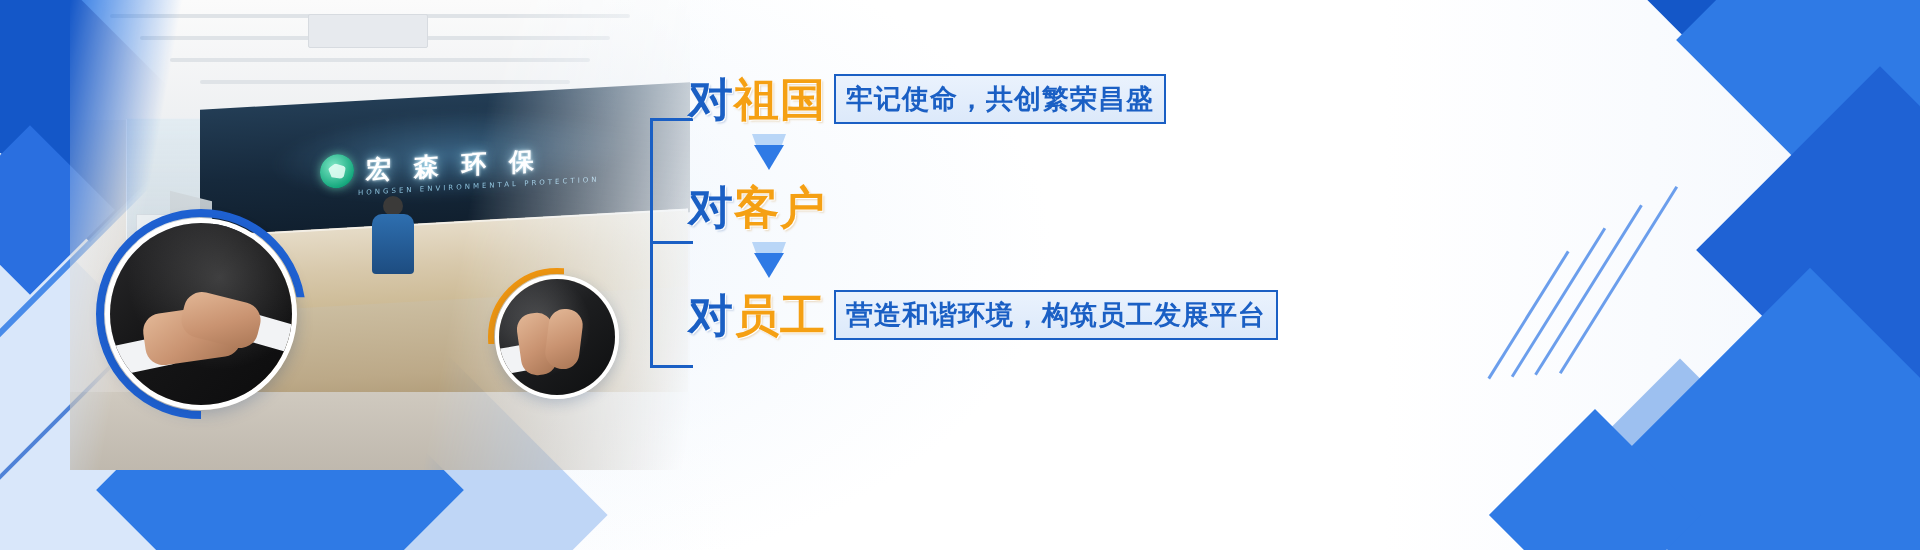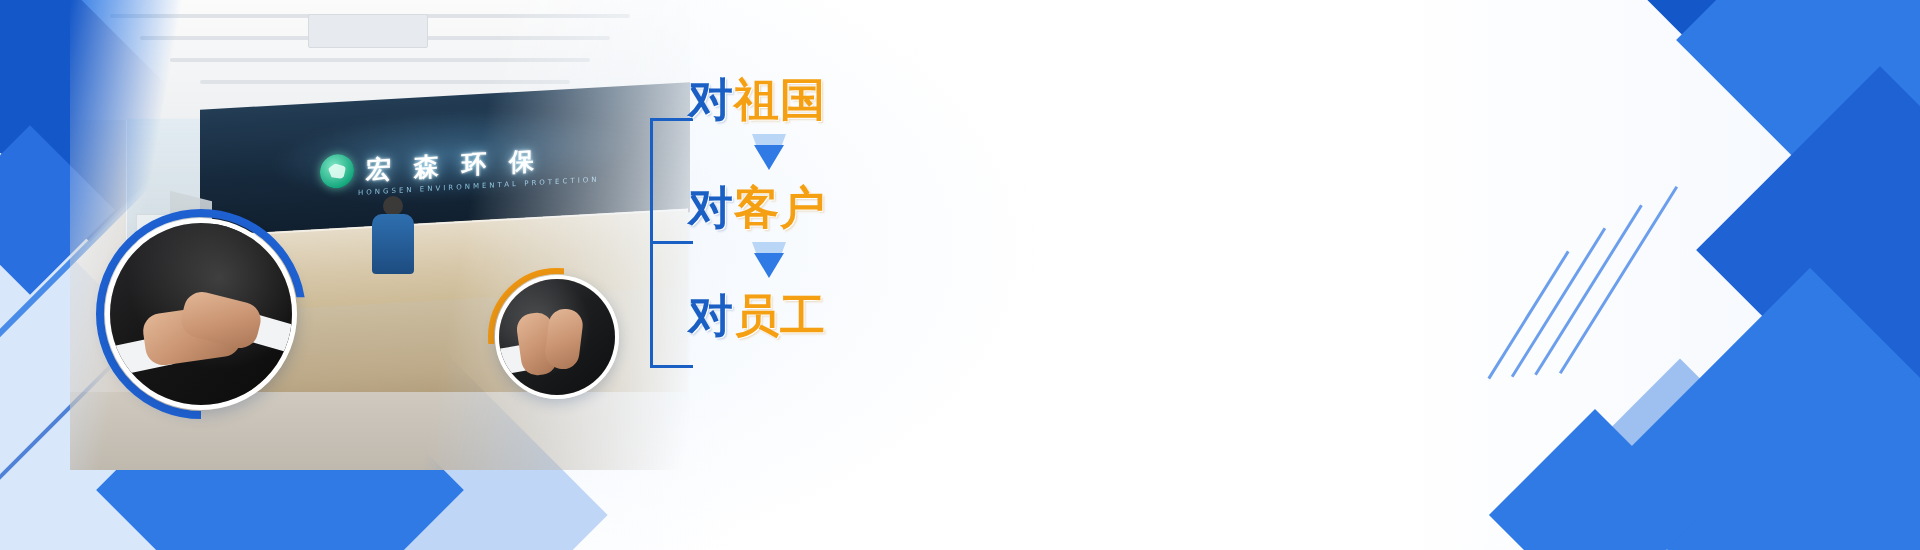--- a/index.html
+++ b/index.html
@@ -343,20 +343,21 @@
       <span class="tick t3"></span>
     </div>
 
     <div class="rows">
 
       <div class="row">
         <span class="lead">
           <span class="w-blue">对</span>
             <span class="w-orange">祖国</span>
         </span>
+        <span class="boxed">牢记使命，共创繁荣昌盛</span>
       </div>
 
       <div class="arrow-wrap">
         <span class="arrow">
           <span class="bar"></span>
           <span class="tri"></span>
         </span>
       </div>
 
       <div class="row">
@@ -371,18 +372,19 @@
           <span class="bar"></span>
           <span class="tri"></span>
         </span>
       </div>
 
       <div class="row">
         <span class="lead">
           <span class="w-blue">对</span>
             <span class="w-orange">员工</span>
         </span>
+        <span class="boxed">营造和谐环境，构筑员工发展平台</span>
       </div>
 
     </div>
   </div>
 
 </div>
 
 </body></html>

